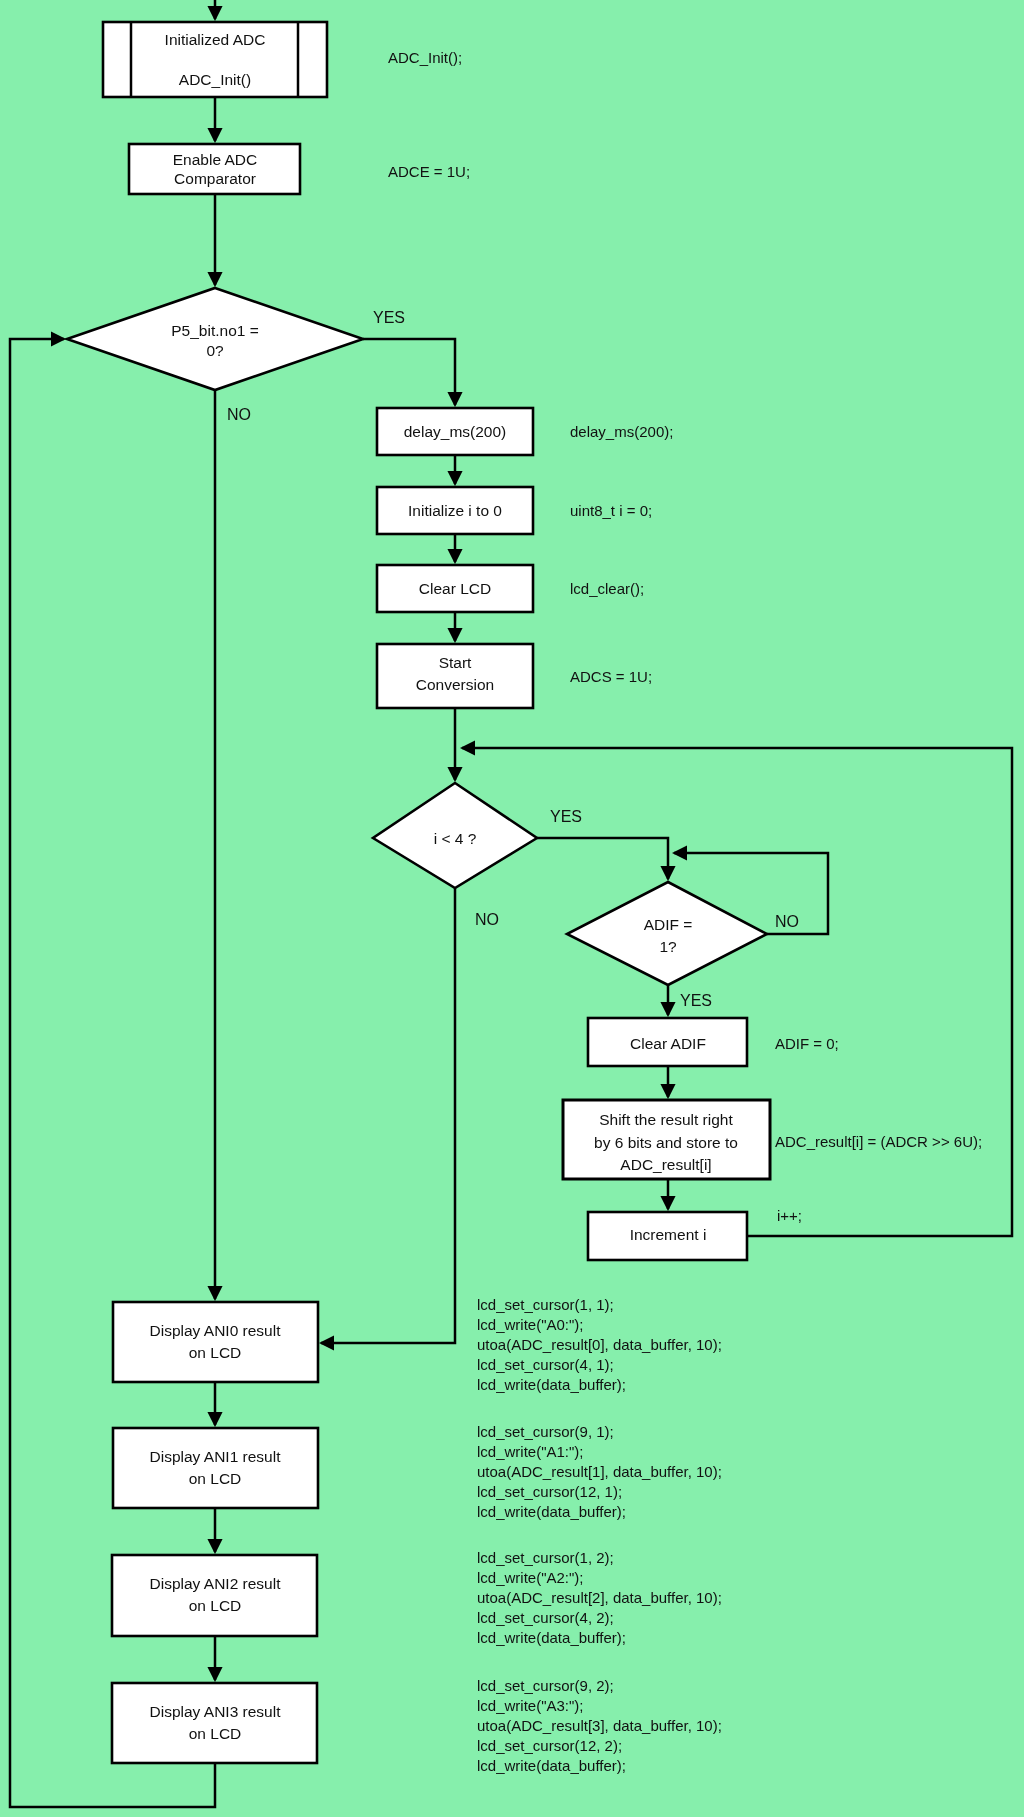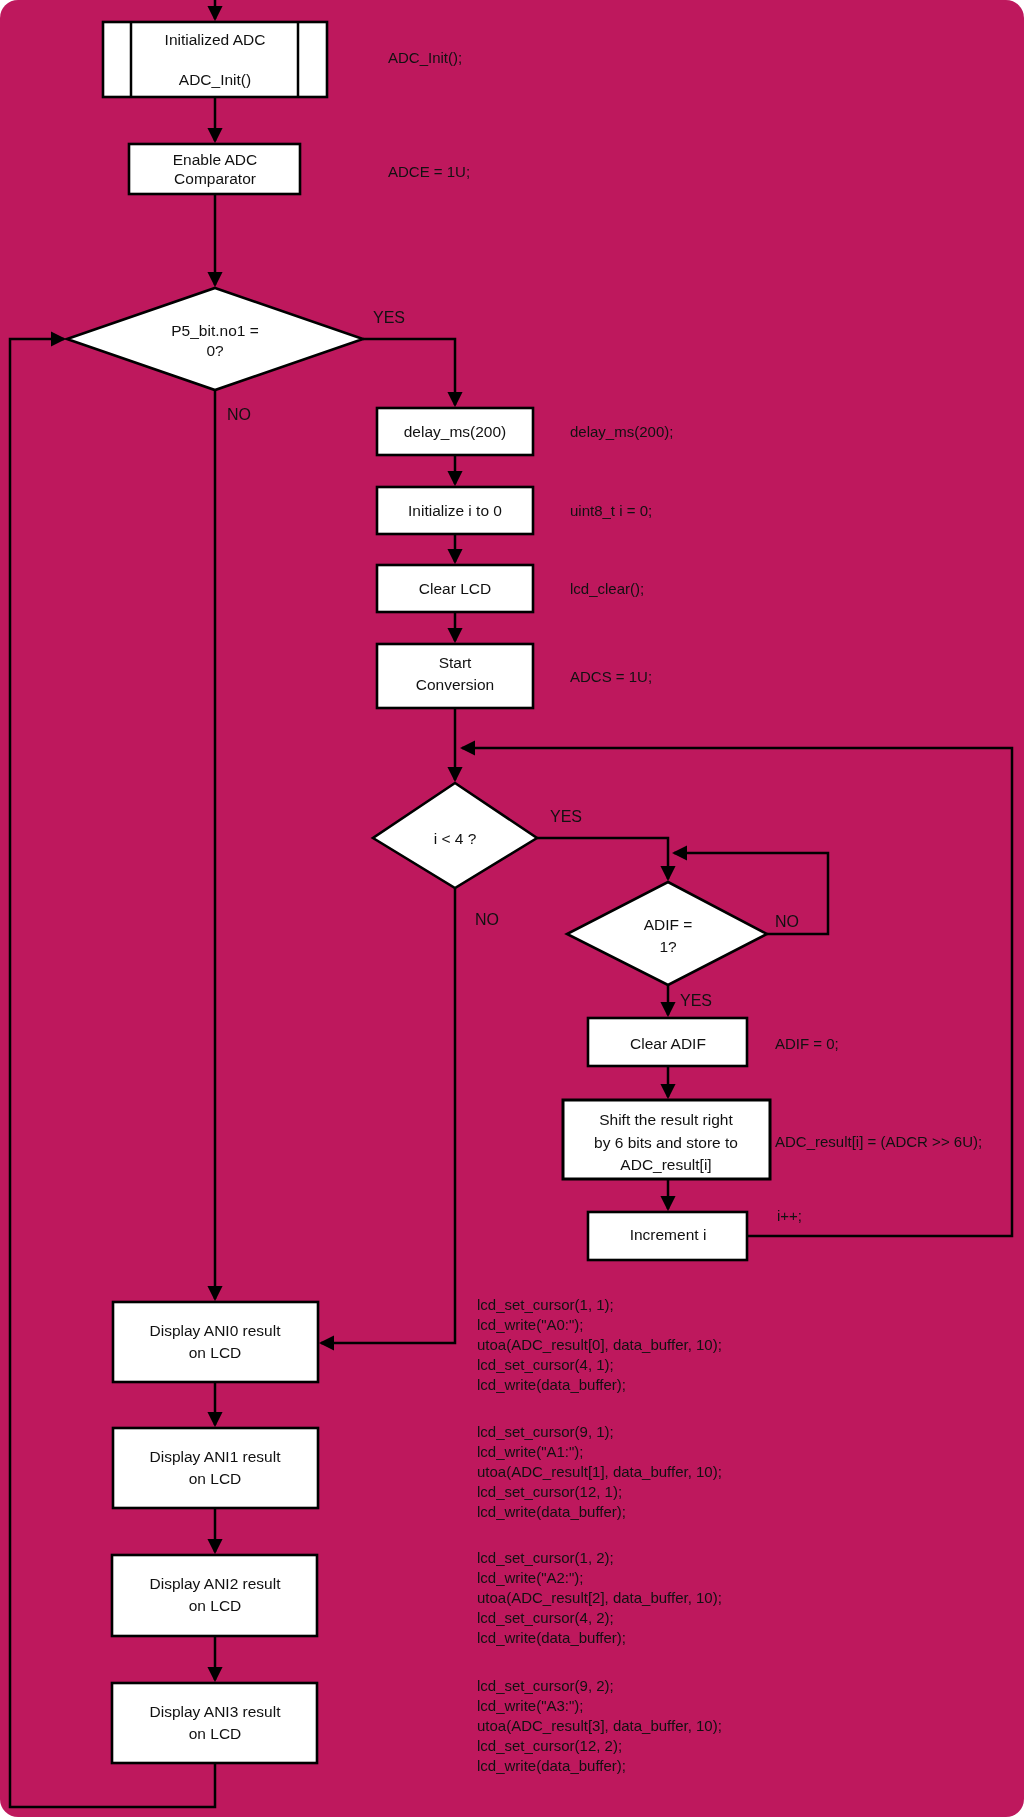--- a/index.html
+++ b/index.html
@@ -1,16 +1,16 @@
 <!DOCTYPE html>
 <html><head>
 <meta charset="utf-8">
 <style>
   html,body{margin:0;padding:0;background:#ffffff;}
-  .page{position:relative;width:1024px;height:1817px;background:#be185d;font-family:"Liberation Sans",sans-serif;border-radius:18px;}
+  .page{position:relative;width:1024px;height:1817px;background:#86efac;font-family:"Liberation Sans",sans-serif;}
   svg{display:block;}
   .shape{fill:#ffffff;stroke:#000000;stroke-width:2.6;}
   .shape-thick{fill:#ffffff;stroke:#000000;stroke-width:3;}
   .edge{fill:none;stroke:#000000;stroke-width:2.5;}
   .lbl{font-family:"Liberation Sans",sans-serif;font-size:15.5px;fill:#111111;text-anchor:middle;}
   .ann{font-family:"Liberation Sans",sans-serif;font-size:15px;fill:#111111;text-anchor:start;}
   .code{font-family:"Liberation Sans",sans-serif;font-size:15px;fill:#111111;text-anchor:start;}
   .branch{font-family:"Liberation Sans",sans-serif;font-size:16px;fill:#111111;text-anchor:start;}
   .arrowhead{fill:#000000;}
 </style>

